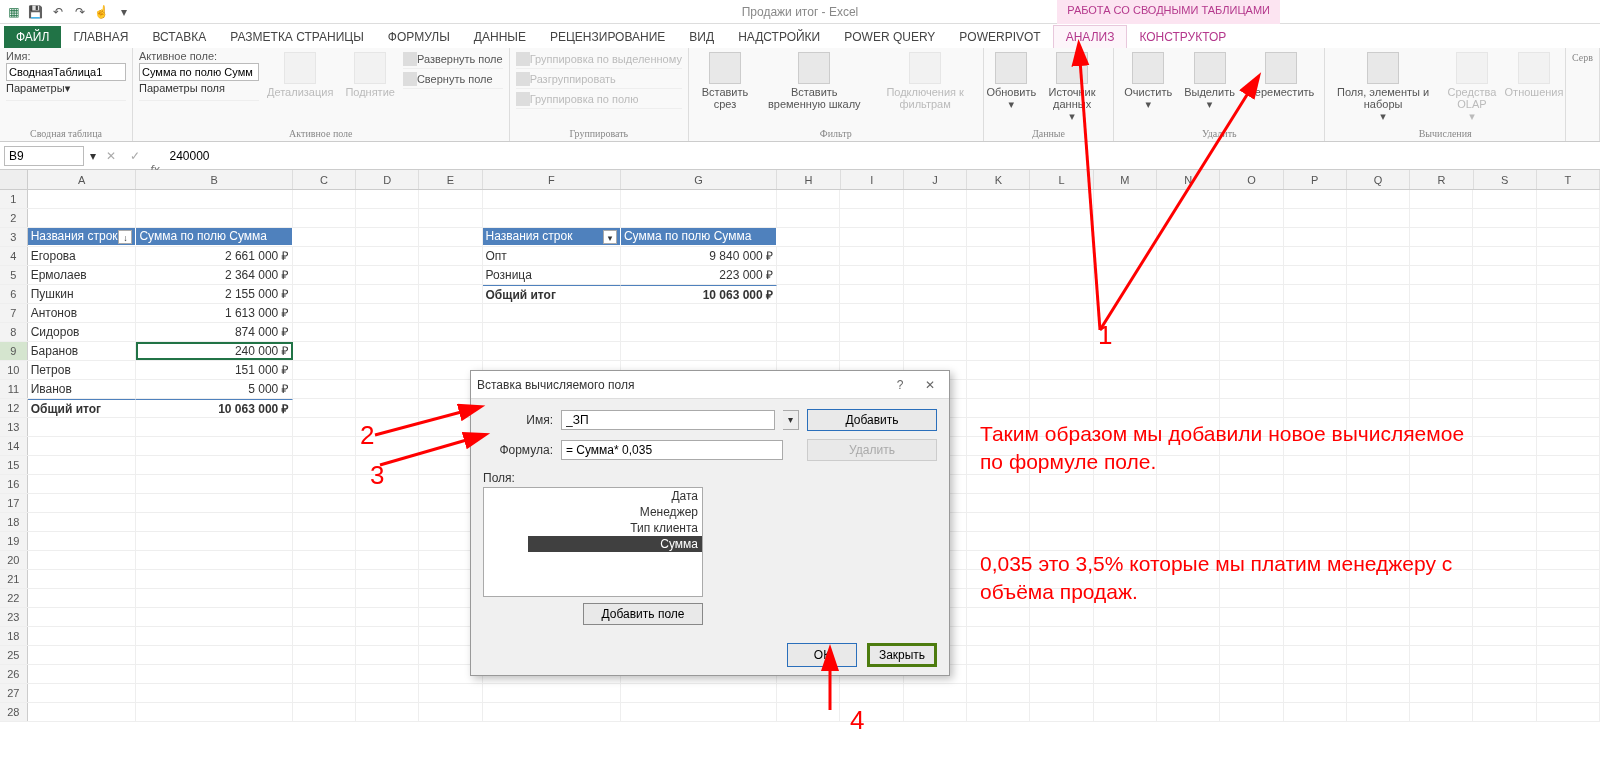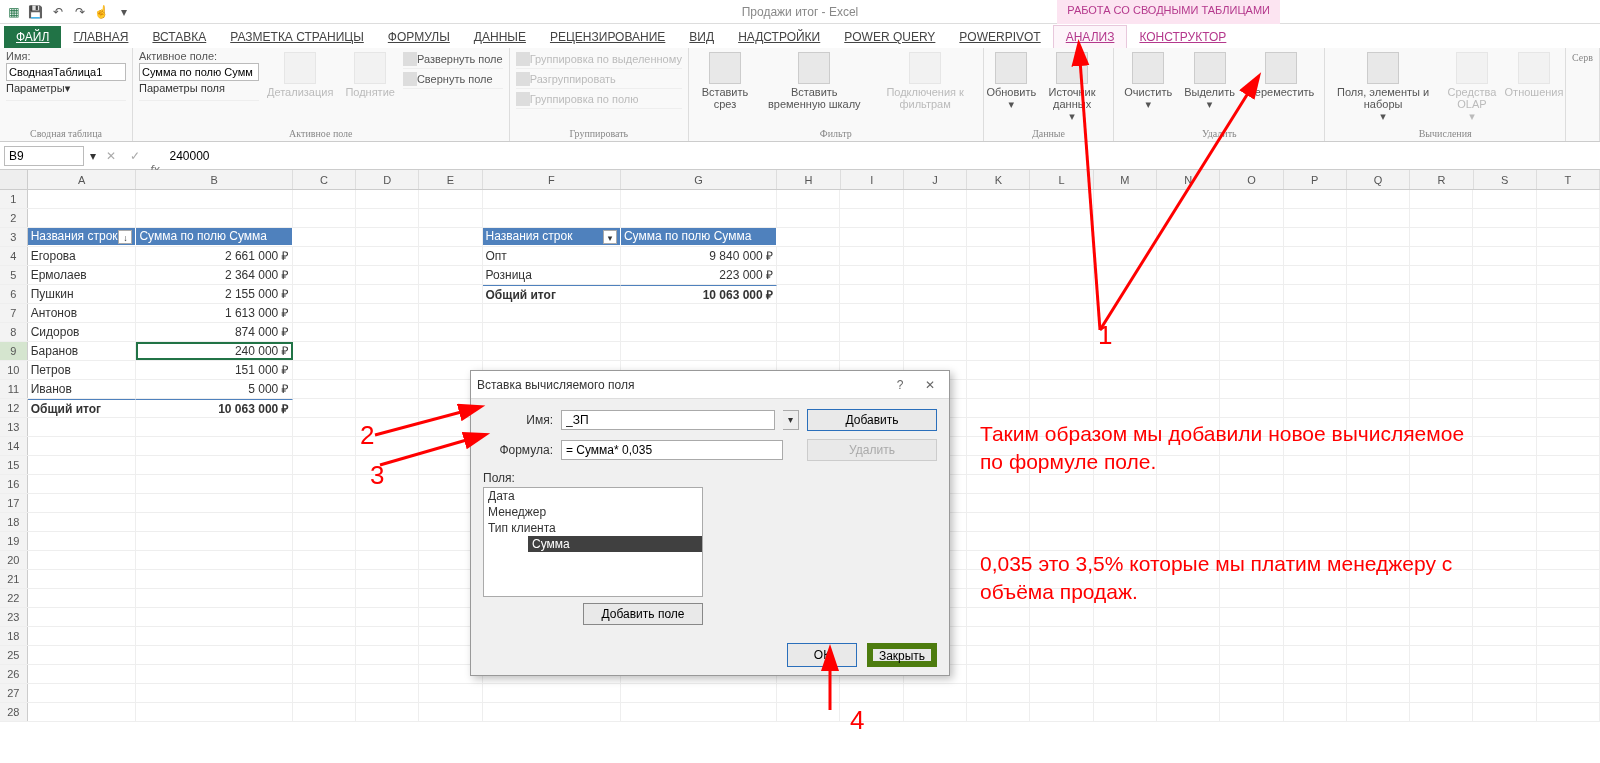--- a/index.html
+++ b/index.html
@@ -6,21 +6,21 @@
 body { background: #fff; font-size: 12px; color: #333; width: 1600px; height: 763px; overflow: hidden; position: relative; }
 
 
 .qat { height: 24px; background: #fff; display: flex; align-items: center; padding: 0 4px; border-bottom: 1px solid #ddd; position: relative; }
 .qat .ico { width: 20px; height: 20px; display: inline-flex; align-items: center; justify-content: center; margin-right: 2px; color: #555; }
 .qat .title { position: absolute; left: 50%; transform: translateX(-50%); color: #888; font-size: 12px; }
 .qat .tools-tab { position: absolute; right: 320px; top: 0; height: 24px; background: #fce4f1; color: #b4388c; font-size: 11px; padding: 4px 10px; }
 
 
 .tabs { height: 24px; display: flex; align-items: flex-end; padding-left: 4px; background: #fff; }
-.tabs .tab { padding: 4px 12px; font-size: 12px; color: #444; cursor: pointer; text-decoration: underline; }
+.tabs .tab { padding: 4px 12px; font-size: 12px; color: #444; cursor: pointer; }
 .tabs .tab.file { background: #217346; color: #fff; }
 .tabs .tab.analyze { color: #b4388c; border: 1px solid #e8c8dc; border-bottom: none; background: #fdf5fa; }
 .tabs .tab.construct { color: #b4388c; }
 
 
 .ribbon { height: 94px; border-bottom: 1px solid #ccc; display: flex; background: #f9f9f9; }
 .group { border-right: 1px solid #ddd; padding: 2px 6px 0 6px; display: flex; flex-direction: column; justify-content: space-between; }
 .group-label { font-size: 10px; color: #888; text-align: center; padding: 2px 0; font-family: Liberation Serif, serif; }
 .group-body { display: flex; gap: 4px; flex: 1; }
 .gbtn { display: flex; flex-direction: column; align-items: center; justify-content: flex-start; padding: 2px 4px; min-width: 40px; color: #555; font-size: 11px; text-align: center; line-height: 1.1; }
@@ -69,24 +69,24 @@
 .dialog .titlebar .btns span { width: 26px; text-align: center; color: #666; }
 .dialog .body { padding: 10px 12px; }
 .dlg-row { display: flex; align-items: center; gap: 8px; margin-bottom: 8px; }
 .dlg-row label { width: 70px; font-size: 12px; color: #333; text-align: right;}
 .dlg-row input[type=text] { flex: 1; border: 1px solid #aaa; height: 20px; padding: 0 4px; font-size: 12px; background: #fff; }
 .dlg-row .combo { width: 16px; height: 20px; border: 1px solid #aaa; border-left: none; background: #eee; text-align: center; font-size: 10px; line-height: 18px; }
 .dlg-btn { width: 130px; height: 22px; border: 1px solid #888; background: #e9e9e9; font-size: 12px; }
 .dlg-btn.primary { border: 1px solid #2a6fbb; }
 .dlg-btn[disabled] { color: #aaa; border-color: #ccc; }
 .fields-box { border: 1px solid #aaa; background: #fff; height: 110px; width: 220px; overflow: auto; font-size: 12px; }
-.fields-box .fi { padding: 1px 4px; }
+.fields-box .fi { padding: 1px 4px; text-align: right; }
 .fields-box .fi.sel { background: #404040; color: #fff; margin-left: 44px; }
 .dialog .footer { display: flex; justify-content: flex-end; gap: 10px; padding: 8px 12px; }
-.dialog .footer button { width: 70px; height: 24px; border: 6px solid #4d7c0f; background: #e9e9e9; font-size: 12px; }
+.dialog .footer button { width: 70px; height: 24px; border: 3px solid #4d7c0f; background: #e9e9e9; font-size: 12px; }
 
 
 .ann { position: absolute; color: #f00; font-family: Arial, sans-serif; }
 .ann.big { font-size: 26px; }
 .ann.txt { font-size: 21px; line-height: 1.35; }
 svg.arrow { position: absolute; overflow: visible; pointer-events: none; }
 </style>
 </head>
 <body>
 

